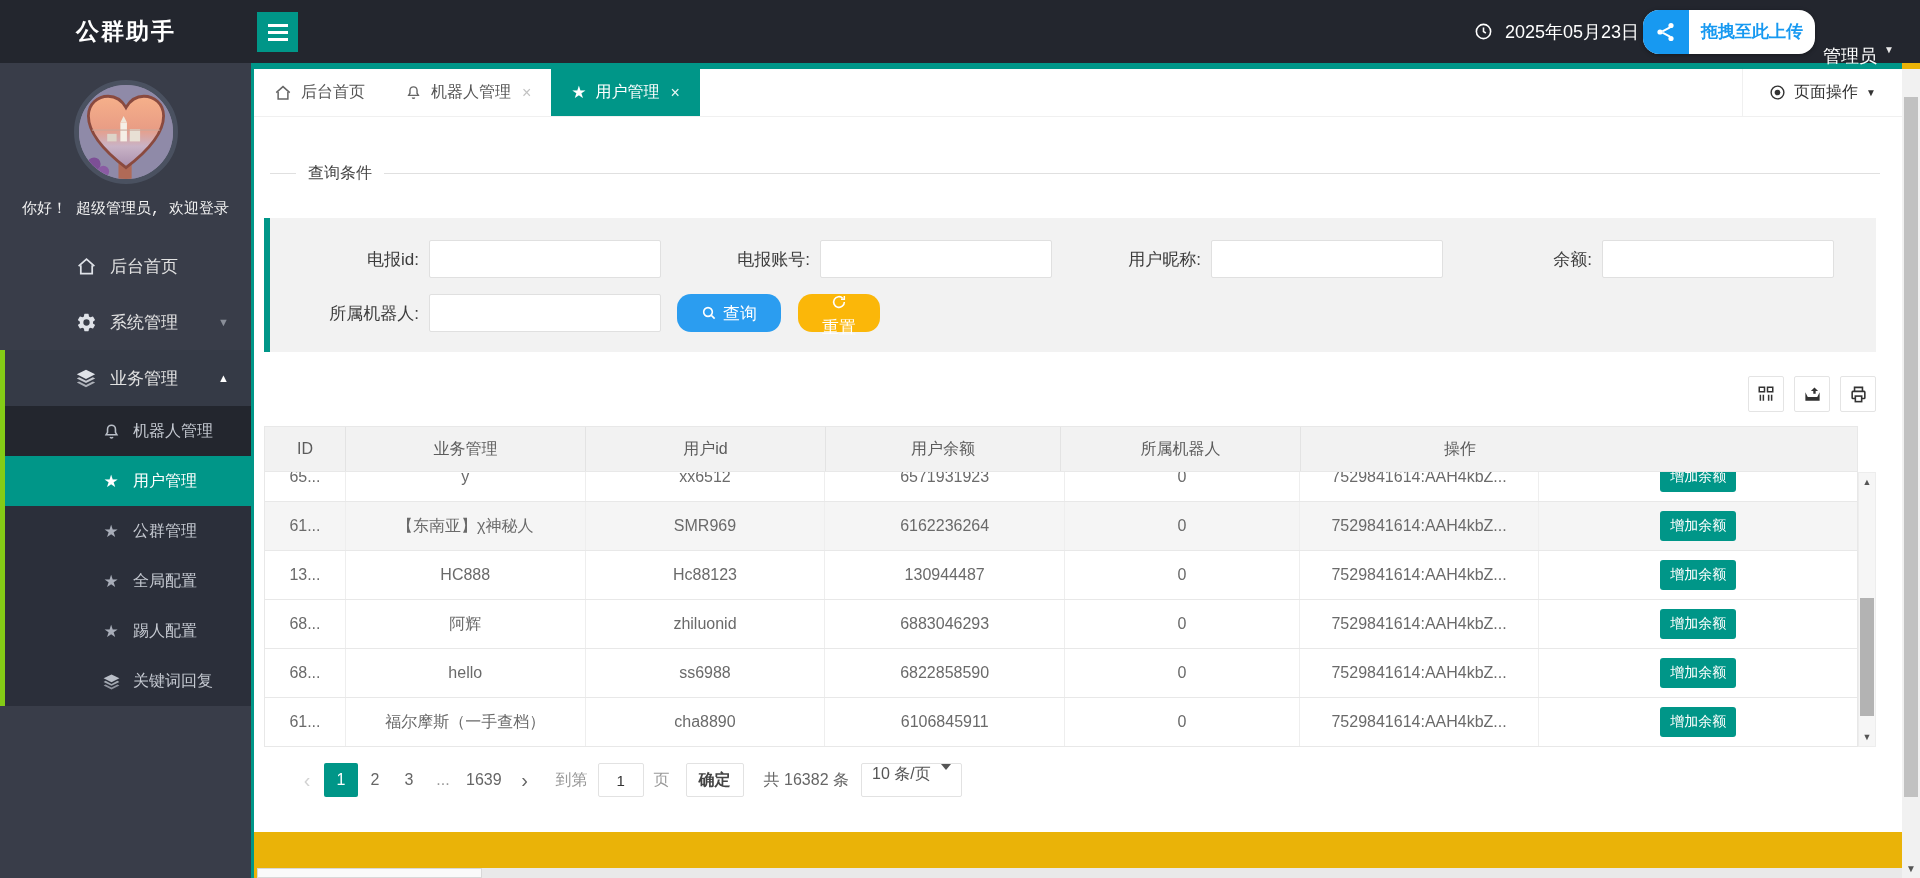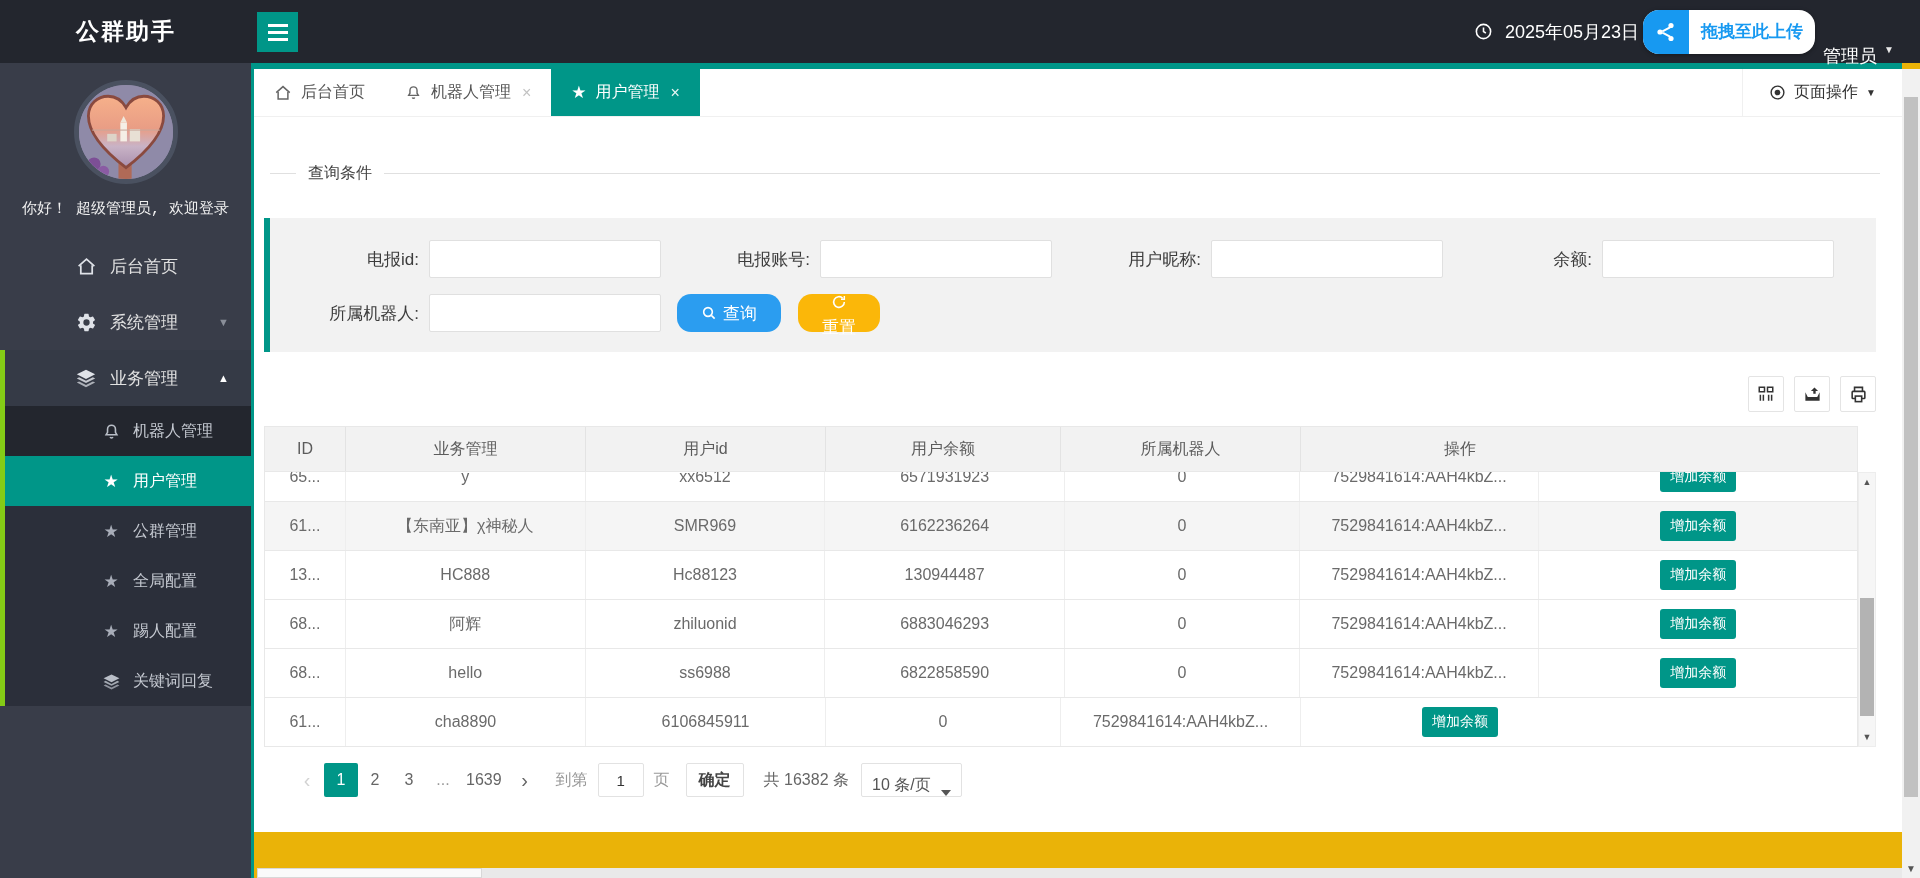--- a/index.html
+++ b/index.html
@@ -92,21 +92,21 @@
   .pg { min-width:34px; height:34px; display:flex; align-items:center; justify-content:center; padding:0 6px; cursor:pointer; }
   .pg.prev { color:#d2d2d2; font-size:20px; }
   .pg.next { color:#666; font-size:20px; }
   .pg.num.active { background:#009688; color:#fff; border-radius:2px; }
   .pg.dots { color:#999; cursor:default; }
   .goto-label { color:#999; margin-left:14px; }
   .goto-input { width:46px; height:34px; border:1px solid #e2e2e2; border-radius:2px; text-align:center; font-size:15px; color:#333; margin:0 10px; outline:none; }
   .page-word { color:#999; }
   .confirm-btn { height:34px; border:1px solid #e2e2e2; background:#fff; border-radius:2px; padding:0 12px; font-size:16px; font-weight:bold; color:#444; margin-left:16px; cursor:pointer; font-family:inherit; }
   .total { margin-left:20px; color:#666; }
-  .per-page { display:flex; align-items:flex-end; gap:10px; height:34px; border:1px solid #e2e2e2; border-radius:2px; padding:0 10px; margin-left:12px; color:#555; cursor:pointer; background:#fff; }
+  .per-page { display:flex; align-items:flex-start; gap:10px; height:34px; border:1px solid #e2e2e2; border-radius:2px; padding:0 10px; margin-left:12px; color:#555; cursor:pointer; background:#fff; }
   .sel-caret { width:0; height:0; border-left:5px solid transparent; border-right:5px solid transparent; border-top:6px solid #555; }
 
   
   .v-scroll { position:absolute; right:0; top:69px; width:18px; height:809px; background:#f1f1f1; z-index:40; }
   .v-scroll .thumb { position:absolute; left:2px; width:14px; top:28px; height:700px; background:#c1c1c1; }
   .v-scroll .arr { position:absolute; bottom:4px; width:100%; text-align:center; font-size:10px; color:#555; }
   .h-scroll { position:absolute; left:257px; bottom:0; width:1645px; height:10px; background:#e9e9e9; z-index:40; }
   .h-scroll .thumb { position:absolute; left:0; top:0; width:225px; height:10px; background:#fafafa; border:1px solid #d8d8d8; }
 
   svg { display:block; }
@@ -431,20 +431,21 @@
             <div class="cell c2">ss6988</div>
             <div class="cell c3">6822858590</div>
             <div class="cell c4">0</div>
             <div class="cell c5">7529841614:AAH4kbZ...</div>
             <div class="cell c6">
                 <button class="btn-mini">增加余额</button>
               </div>
           </div>
           <div class="trow">
             <div class="cell c0">61...</div>
+            <div class="cell c1">福尔摩斯（一手查档）</div>
             <div class="cell c2">cha8890</div>
             <div class="cell c3">6106845911</div>
             <div class="cell c4">0</div>
             <div class="cell c5">7529841614:AAH4kbZ...</div>
             <div class="cell c6">
                 <button class="btn-mini">增加余额</button>
               </div>
           </div>
         </div>
       </div>

